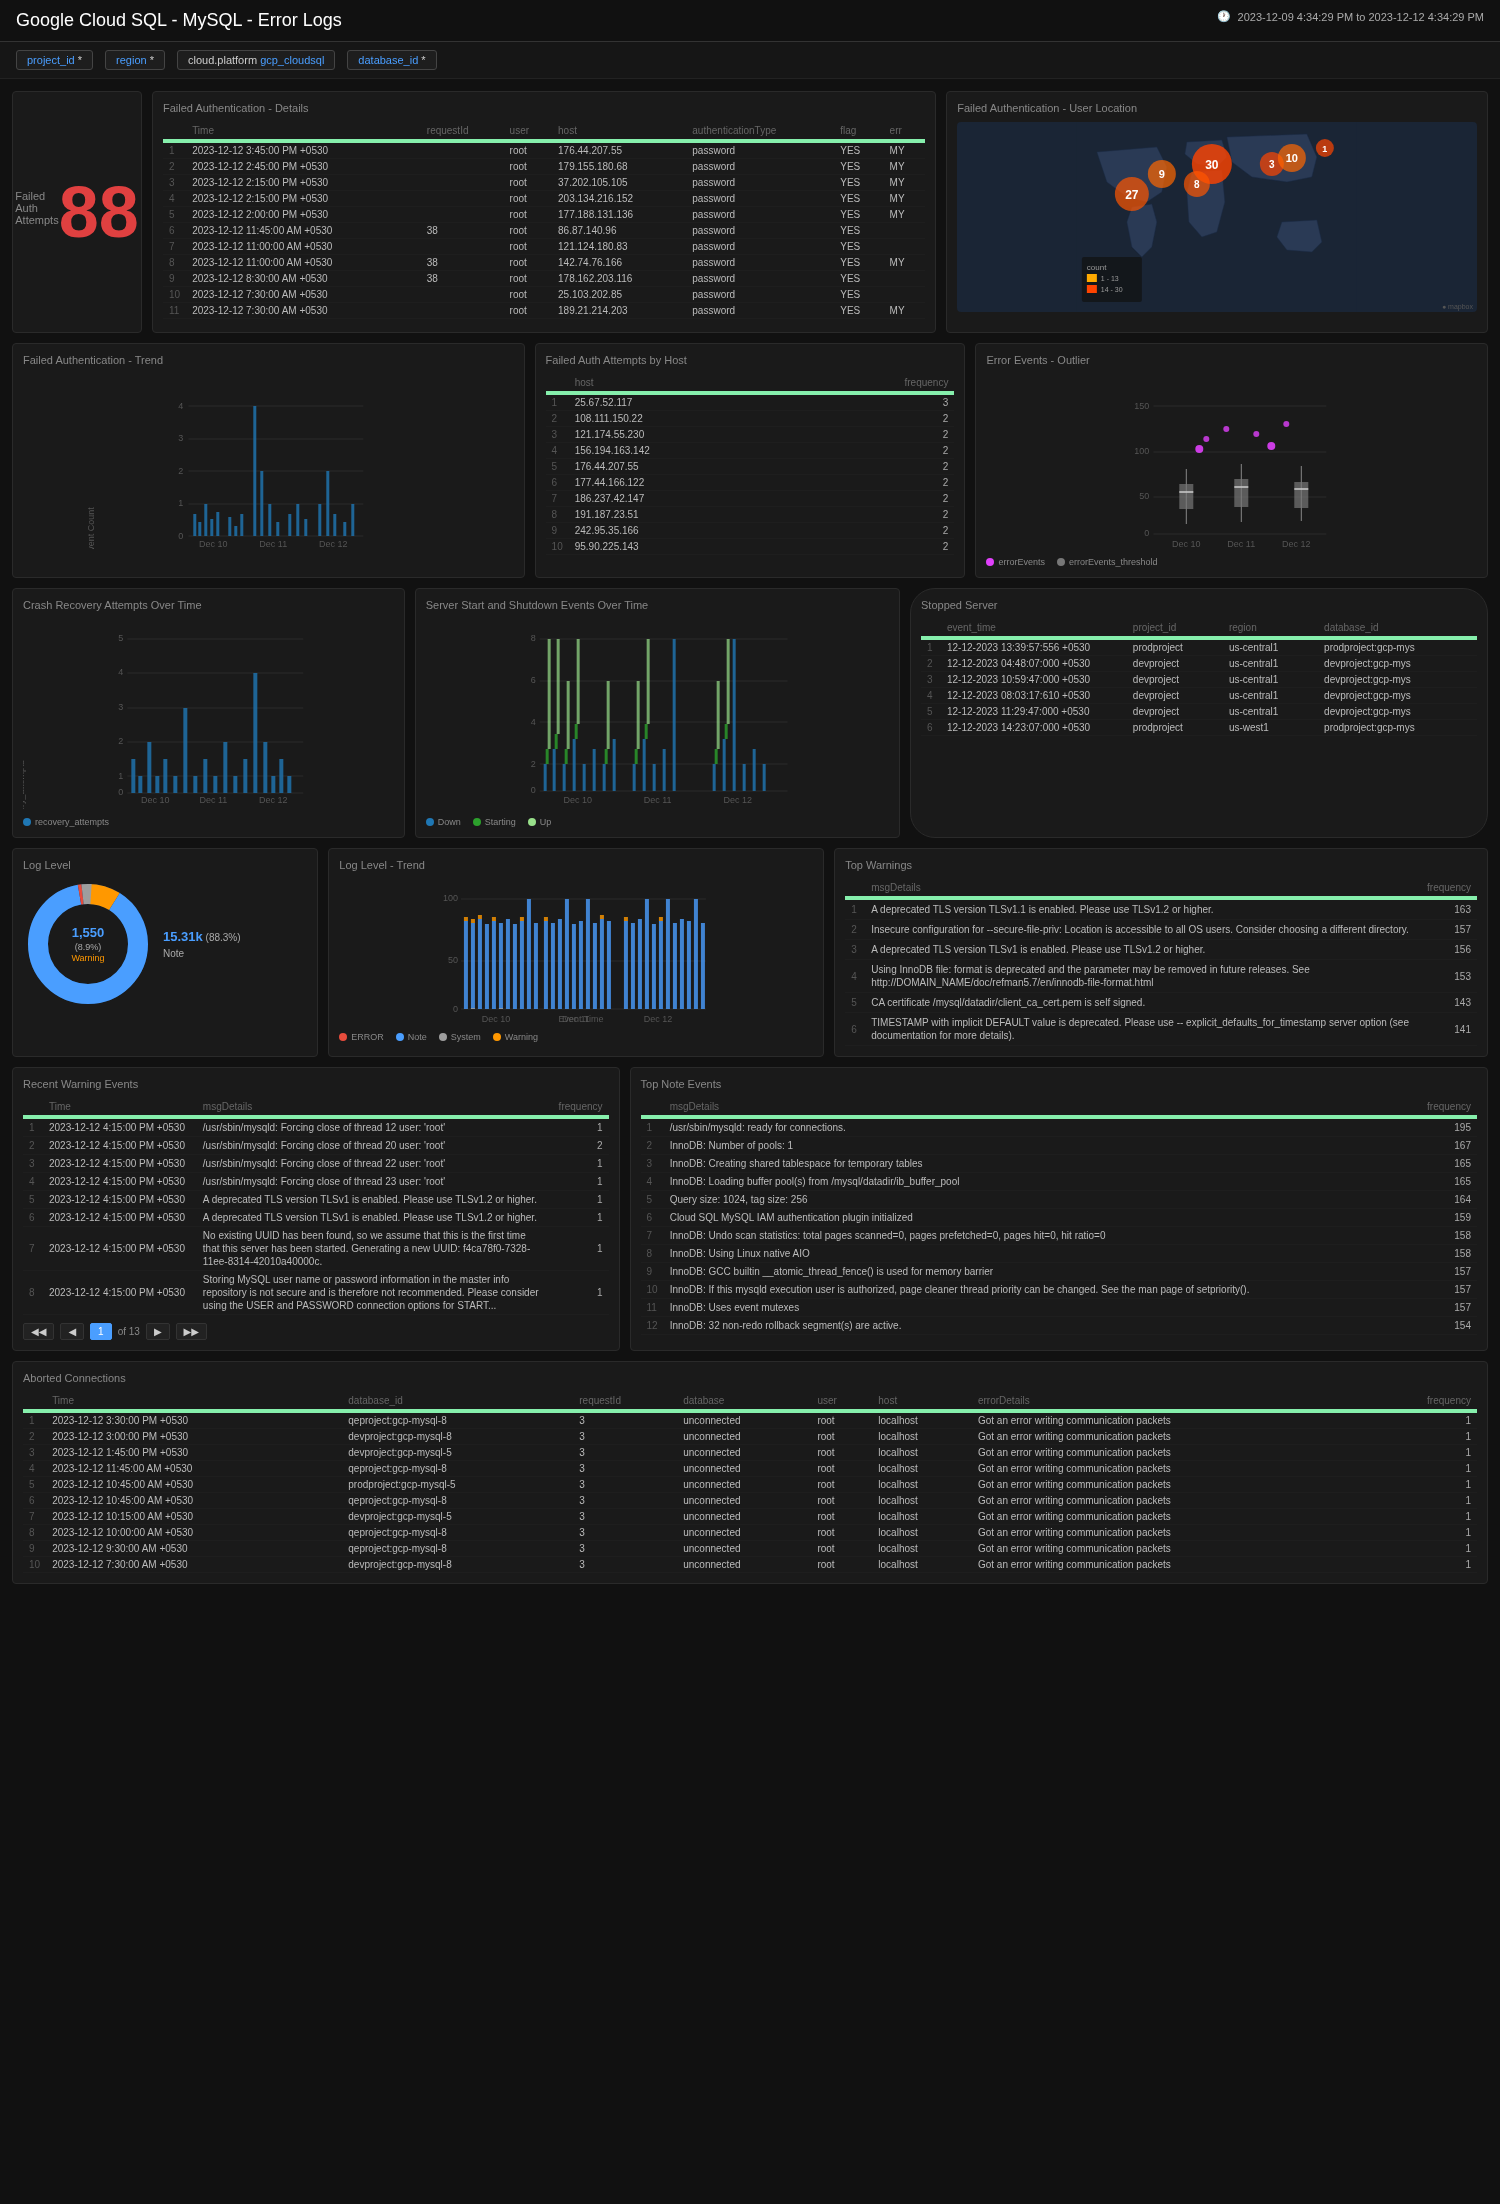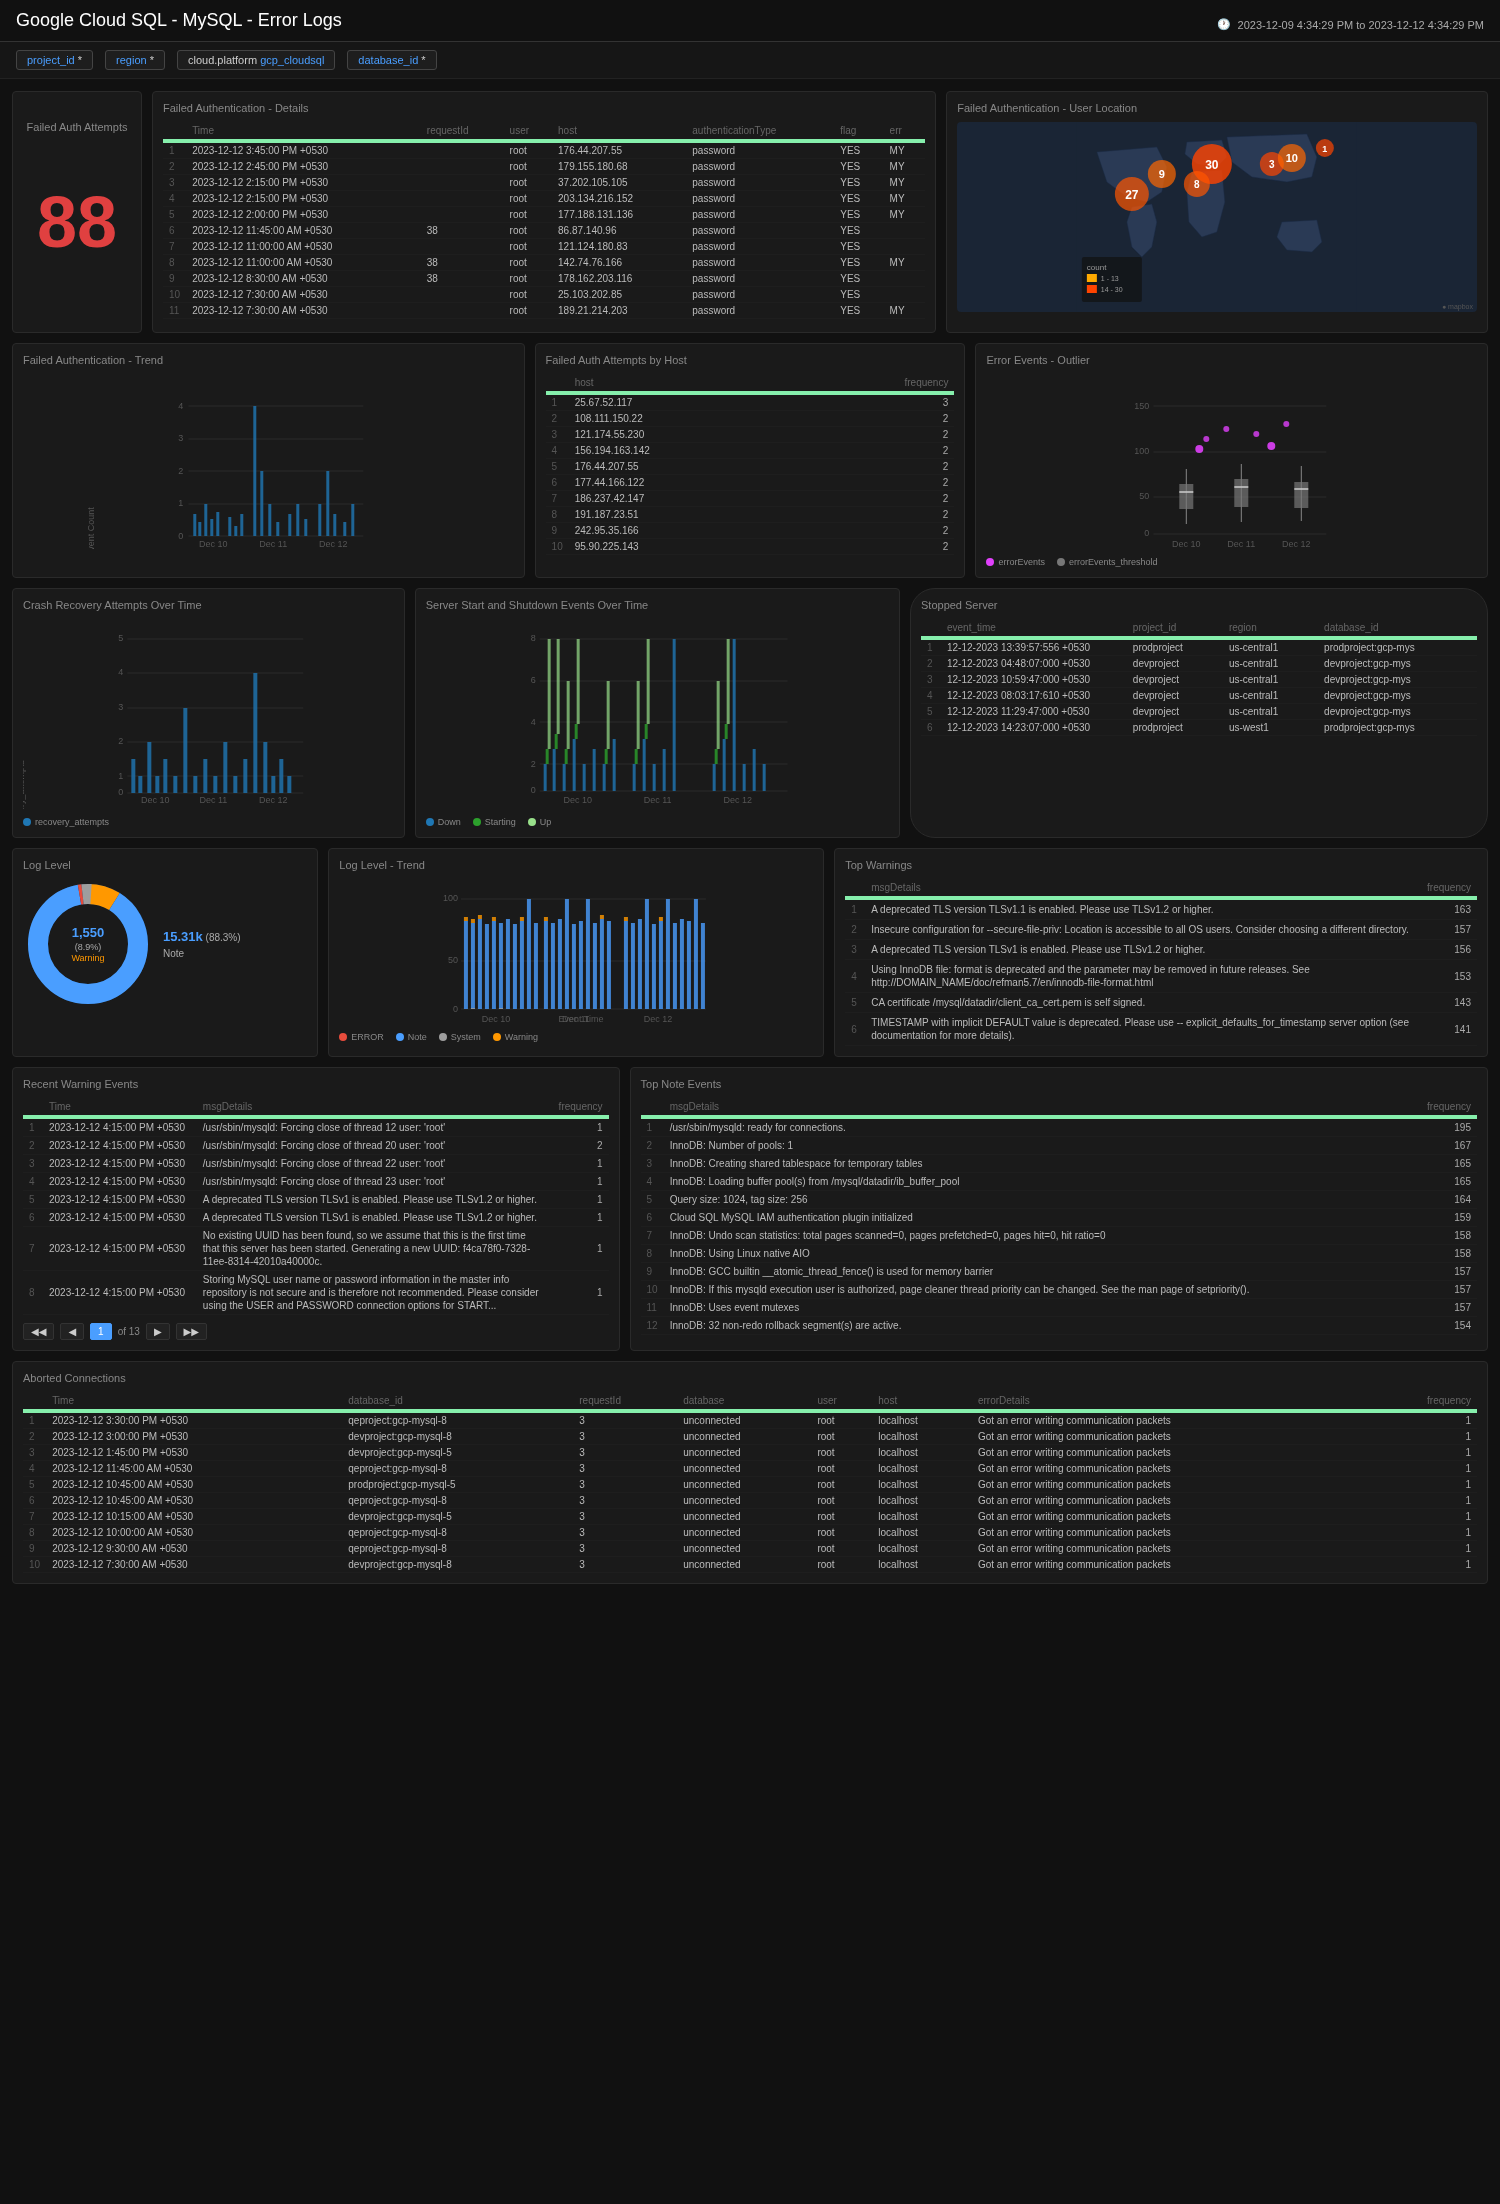--- a/index.html
+++ b/index.html
@@ -1,18 +1,18 @@
 <!DOCTYPE html>
 <html><head>
   <meta charset="utf-8">
   <style>
     * { box-sizing: border-box; margin: 0; padding: 0; }
     body { background: #111; color: #ccc; font-family: 'Segoe UI', Arial, sans-serif; font-size: 11px; }
     
-    .header { display: flex; align-items: flex-end; justify-content: space-between; padding: 10px 16px; border-bottom: 1px solid #333; }
+    .header { display: flex; align-items: flex-start; justify-content: space-between; padding: 10px 16px; border-bottom: 1px solid #333; }
     .header-title { font-size: 18px; color: #fff; font-weight: 400; }
     .header-time { font-size: 11px; color: #aaa; display: flex; align-items: center; gap: 6px; }
     
     .filters { display: flex; gap: 12px; padding: 8px 16px; border-bottom: 1px solid #222; background: #161616; }
     .filter-pill { background: #1e1e1e; border: 1px solid #444; border-radius: 3px; padding: 3px 10px; font-size: 11px; color: #ccc; }
     .filter-pill span { color: #4a9eff; }
     
     .dashboard { padding: 12px; display: flex; flex-direction: column; gap: 10px; }
     
     .row { display: flex; gap: 10px; }
@@ -89,21 +89,21 @@
   <div class="filter-pill"><span>project_id</span> *</div>
   <div class="filter-pill"><span>region</span> *</div>
   <div class="filter-pill">cloud.platform <span>gcp_cloudsql</span></div>
   <div class="filter-pill"><span>database_id</span> *</div>
 </div>
 
 <div class="dashboard">
 
   <div class="row">
 
-    <div class="panel col-narrow" style="flex:0 0 130px; display:flex; flex-direction:column; align-items:center; justify-content:center;">
+    <div class="panel col-narrow" style="flex:0 0 130px; display:flex; flex-direction:row; align-items:center; justify-content:center;">
       <div class="panel-title">Failed Auth Attempts</div>
       <div class="big-number">88</div>
     </div>
 
     <div class="panel" style="flex:2.2;">
       <div class="panel-title">Failed Authentication - Details</div>
       <div class="table-scroll">
         <table>
           <thead>
             <tr>

